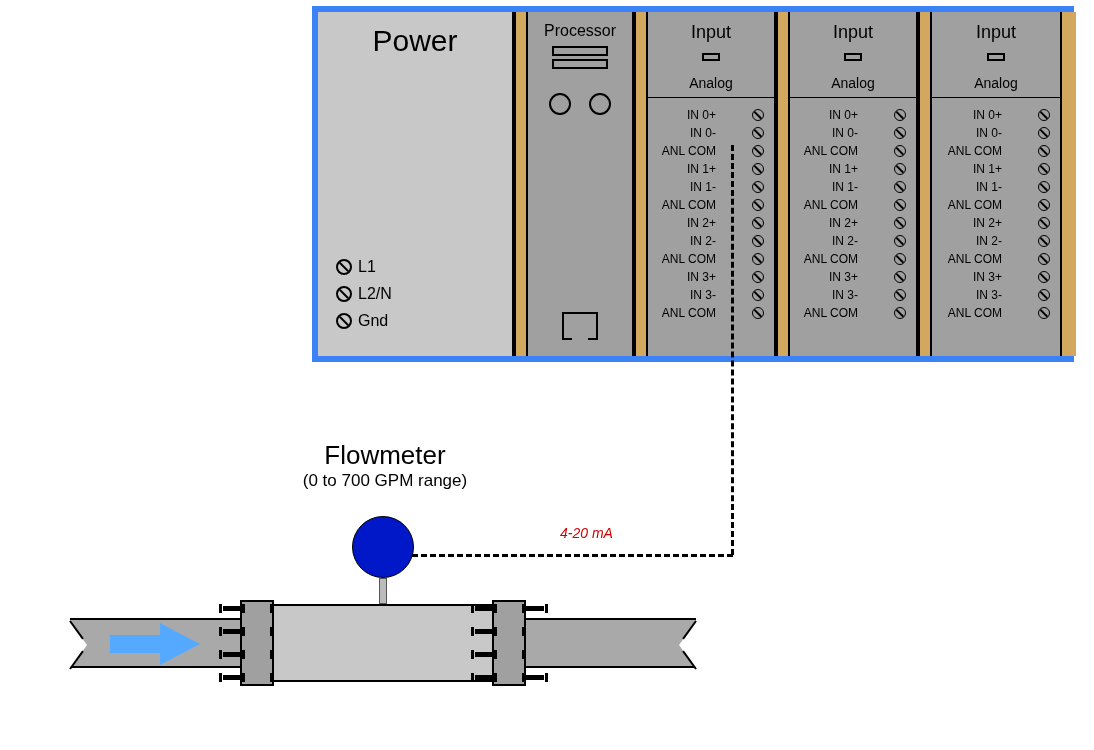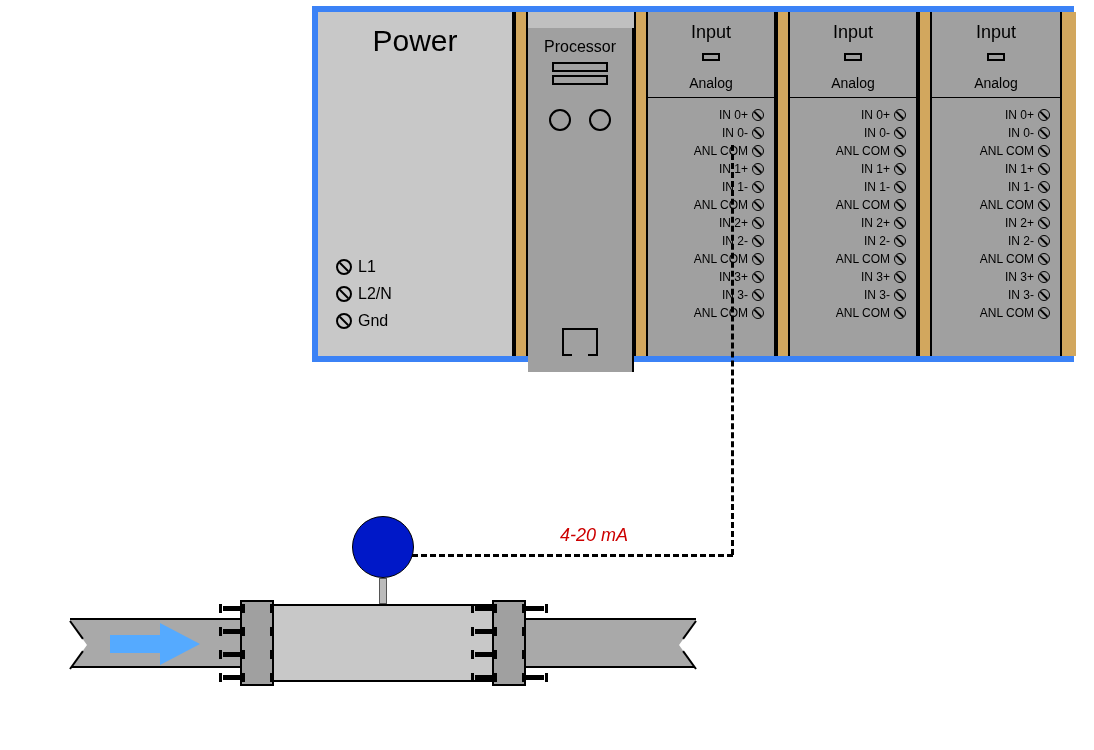--- a/index.html
+++ b/index.html
@@ -3,21 +3,21 @@
 <meta charset="utf-8">
 <style>
 * { margin:0; padding:0; box-sizing:border-box; }
 body { font-family:Arial,Helvetica,sans-serif; background:#fff; width:1094px; height:750px; position:relative; }
 .stage { position:relative; width:1094px; height:750px; }
 .el { position:absolute; }
 .plc-frame { border:6px solid #3b82f6; background:#c0c0c0; }
 .gold-bar { background:#d2a75e; border-left:2px solid #000; border-right:2px solid #000; }
 .module { background:#a0a0a0; border-right:2px solid #000; }
 .mod-title { width:100%; text-align:center; color:#000; }
-.term-row { display:flex; align-items:center; justify-content:flex-end; height:18px; padding-right:6px; }
+.term-row { display:flex; align-items:center; justify-content:flex-end; height:18px; padding-right:6px;gap:32px; }
 .term-label { font-size:12px; color:#000; margin-right:4px; white-space:nowrap; }
 .screw { width:12px; height:12px; border:1.5px solid #000; border-radius:50%; background:#a0a0a0; position:relative; flex-shrink:0; }
 .screw::after { content:""; position:absolute; width:100%; height:1.5px; background:#000; top:50%; left:0; transform:translateY(-50%) rotate(45deg); }
 .big-screw { width:16px; height:16px; border:2px solid #000; border-radius:50%; position:relative; display:inline-block; vertical-align:middle; }
 .big-screw::after { content:""; position:absolute; width:100%; height:2px; background:#000; top:50%; left:0; transform:translateY(-50%) rotate(45deg); }
 .ps-label { font-size:16px; color:#000; margin-left:6px; vertical-align:middle;text-align:right; }
 .ps-row { margin-bottom:8px; }
 .led { width:18px; height:8px; border:2px solid #000; margin:0 auto; }
 .proc-slot { width:56px; height:10px; border:2px solid #000; margin:3px auto; }
 .proc-circ { width:22px; height:22px; border:2px solid #000; border-radius:50%; display:inline-block; }
@@ -28,21 +28,21 @@
 .pipe { background:#a9a9a9; border-top:2px solid #000; border-bottom:2px solid #000; }
 .flange { background:#a0a0a0; border:2px solid #000; }
 .bolt-col { display:flex; flex-direction:column; justify-content:space-between; }
 .bolt { width:18px; height:5px; background:#000; position:relative; }
 .bolt::before { content:""; position:absolute; left:-4px; top:-2px; width:3px; height:9px; background:#000; }
 .bolt::after { content:""; position:absolute; right:-4px; top:-2px; width:3px; height:9px; background:#000; }
 .fm-sphere { width:62px; height:62px; background:#0018c8; border-radius:50%; border:1px solid #000; }
 .fm-stem { width:8px; height:26px; background:#bbb; border:1px solid #555; }
 .dash-h { border-top:3px dashed #000; height:0; }
 .dash-v { border-left:3px dashed #000; width:0; }
-.sig-label { color:#c00; font-style:italic; font-size:18px; }
+.sig-label { color:#c00; font-style:italic; font-size:14px; }
 .title { font-size:30px; text-align:center; color:#000; }
 .body-seg { background:#c8c8c8; border-top:2px solid #000; border-bottom:2px solid #000; }
 .notch-l{position:absolute;left:-1px;top:0;width:0;height:0;border-top:25px solid transparent;border-bottom:25px solid transparent;border-left:18px solid #fff;}
 .notch-r{position:absolute;right:-1px;top:0;width:0;height:0;border-top:25px solid transparent;border-bottom:25px solid transparent;border-right:18px solid #fff;}
 .notch-l-line{position:absolute;left:0;top:0;width:18px;height:50px;}
 .notch-l-line::before{content:"";position:absolute;left:0;top:0;width:22px;height:2px;background:#000;transform-origin:left;transform:rotate(54deg);}
 .notch-l-line::after{content:"";position:absolute;left:0;bottom:0;width:22px;height:2px;background:#000;transform-origin:left;transform:rotate(-54deg);}
 .notch-r-line{position:absolute;right:0;top:0;width:18px;height:50px;}
 .notch-r-line::before{content:"";position:absolute;right:0;top:0;width:22px;height:2px;background:#000;transform-origin:right;transform:rotate(-54deg);}
 .notch-r-line::after{content:"";position:absolute;right:0;bottom:0;width:22px;height:2px;background:#000;transform-origin:right;transform:rotate(54deg);}
@@ -60,21 +60,21 @@
       </div>
       <div class="el" style="left:18px; bottom:18px;">
         <div class="ps-row"><span class="big-screw"></span><span class="ps-label">L1</span></div>
         <div class="ps-row"><span class="big-screw"></span><span class="ps-label">L2/N</span></div>
         <div class="ps-row"><span class="big-screw"></span><span class="ps-label">Gnd</span></div>
       </div>
     </div>
 
     <div class="el gold-bar" style="left:196px;top:0;width:14px;height:100%;"></div>
 
-    <div class="el module" style="left:210px;top:16px;width:106px;height:100%;">
+    <div class="el module" style="left:210px;top:0;width:106px;height:100%;">
       <div class="mod-title" style="font-size:16px;margin-top:10px;">Processor</div>
       <div style="margin-top:6px;">
         <div class="proc-slot"></div>
         <div class="proc-slot"></div>
       </div>
       <div style="text-align:center;margin-top:24px;">
         <span class="proc-circ"></span>
         <span style="display:inline-block;width:10px;"></span>
         <span class="proc-circ"></span>
       </div>
@@ -262,20 +262,24 @@
         </div>
       </div>
     <div class="el gold-bar" style="left:742px;top:0;width:16px;height:100%;border-right:none;"></div>
 
   </div>
 
   <div class="el dash-v" style="left:731px; top:145px; height:410px;"></div>
   <div class="el dash-h" style="left:412px; top:554px; width:321px;"></div>
   <div class="el sig-label" style="left:560px; top:525px;">4-20 mA</div>
 
+  <div class="el" style="left:235px; top:440px; width:300px;">
+    <div style="font-size:26px;text-align:center;">Flowmeter</div>
+    <div style="font-size:17px;text-align:center;">(0 to 700 GPM range)</div>
+  </div>
 
   <div class="el fm-sphere" style="left:352px; top:516px;"></div>
   <div class="el fm-stem" style="left:379px; top:578px;"></div>
 
   <div class="el pipe" style="left:70px; top:618px; width:170px; height:50px;">
     <div class="notch-l"></div>
     <div class="notch-l-line"></div>
   </div>
 
   <svg class="el" style="left:110px; top:623px;" width="90" height="42">

